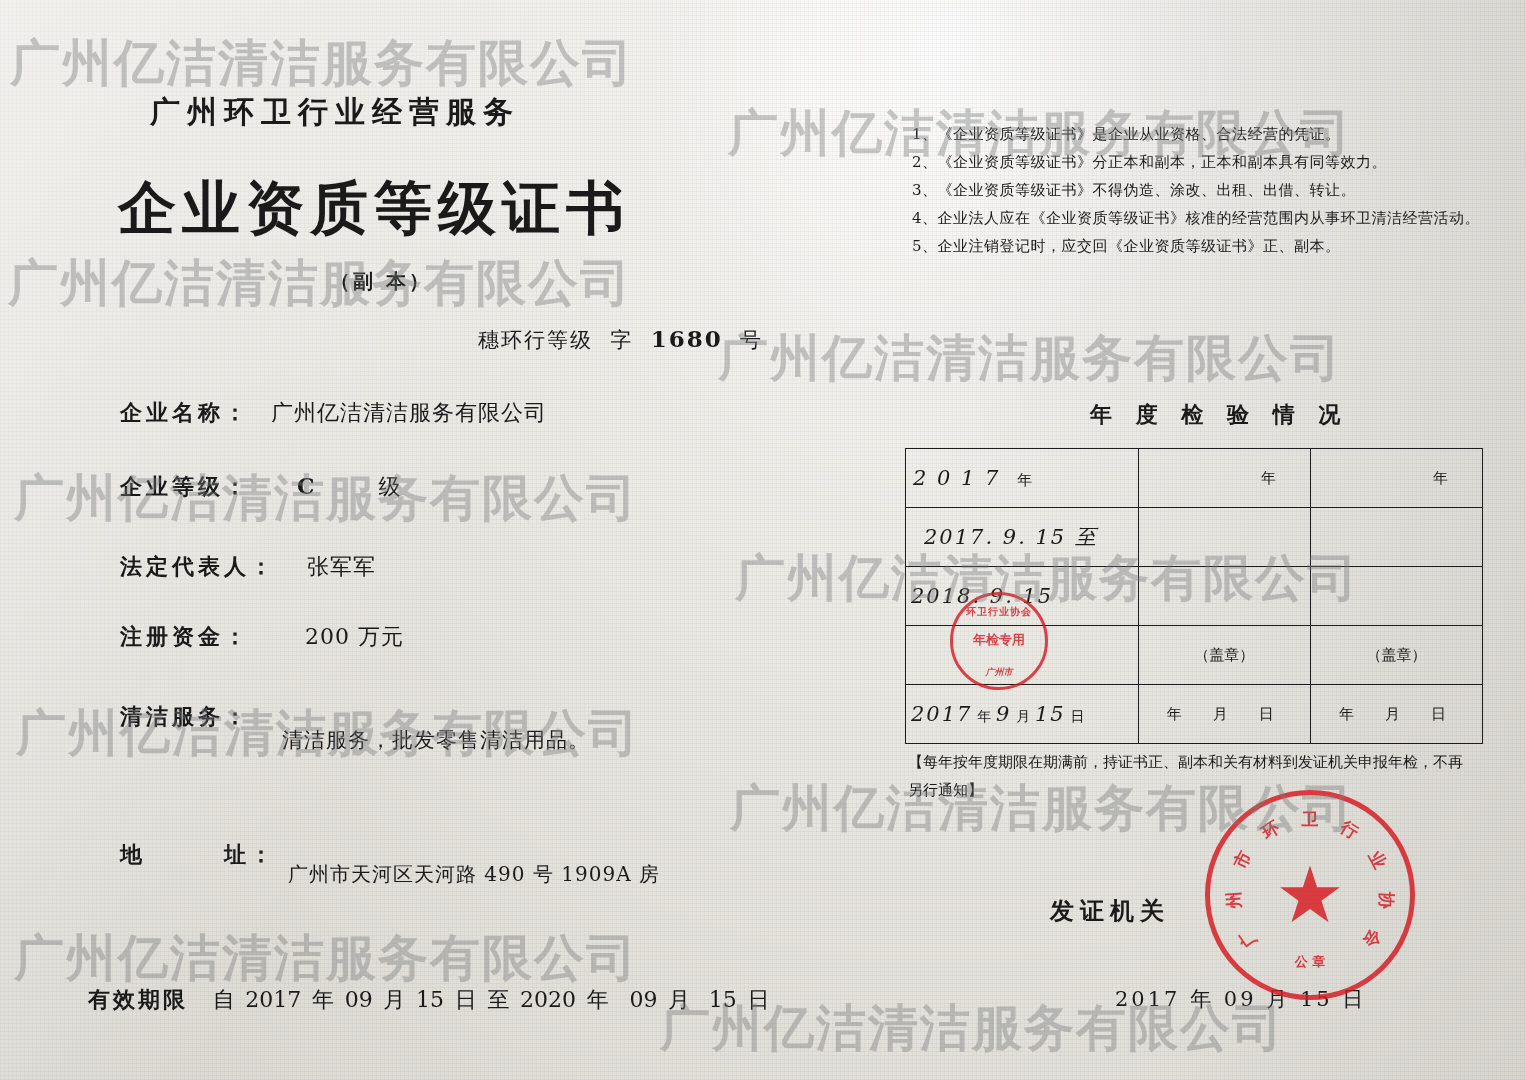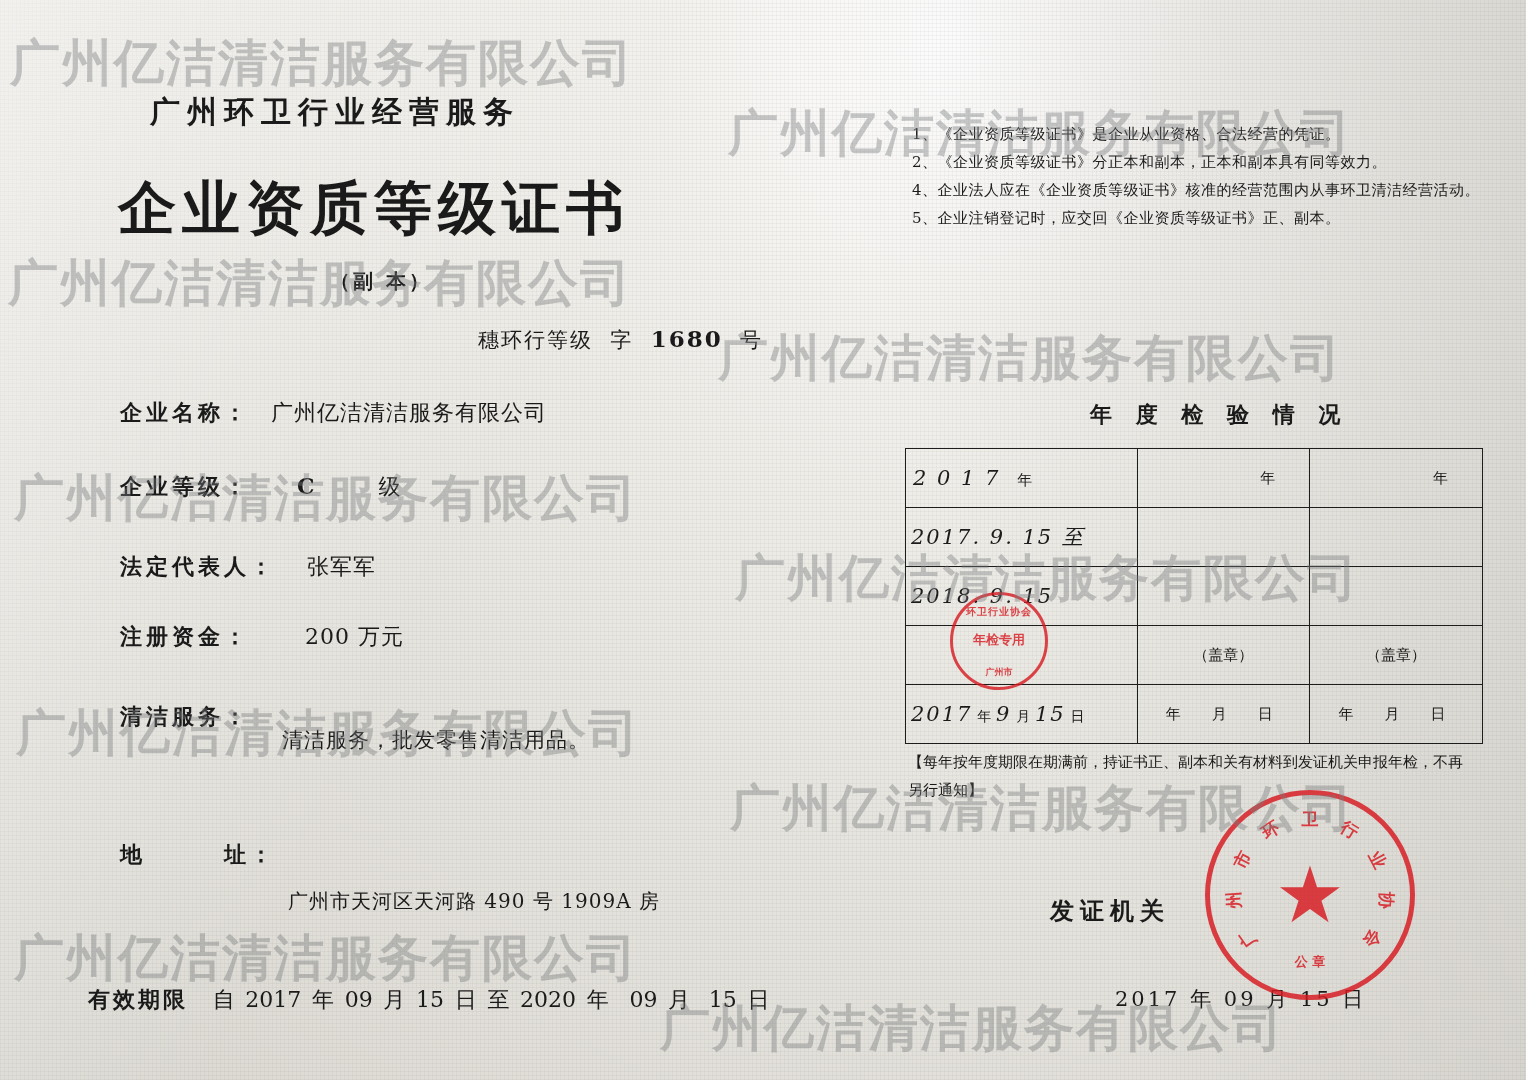--- a/index.html
+++ b/index.html
@@ -68,21 +68,21 @@
   .field .lbl{font-weight:700;letter-spacing:4px;}
   .field .val{font-weight:400;letter-spacing:1px;}
 
   .f-name{left:120px;top:398px;}
   .f-level{left:120px;top:472px;}
   .f-legal{left:120px;top:552px;}
   .f-capital{left:120px;top:622px;}
   .f-scope{left:120px;top:702px;}
   .f-scope-val{left:282px;top:726px;font-size:21px;}
   .f-addr{left:120px;top:840px;}
-  .f-addr-val{left:288px;top:888px;font-size:20px;}
+  .f-addr-val{left:288px;top:861px;font-size:20px;}
 
   .f-valid{
     position:absolute;left:88px;top:985px;font-size:22px;
     font-family:"DejaVu Serif","Liberation Serif",serif;font-weight:700;letter-spacing:3px;
   }
   .f-valid .v{font-weight:400;letter-spacing:0px;}
 
   
   .notes{
     position:absolute;left:912px;top:120px;width:600px;
@@ -165,21 +165,21 @@
   
   .seal-small{
     position:absolute;left:950px;top:592px;width:92px;height:92px;
     border:3px solid #d71920;border-radius:50%;
     color:#d71920;opacity:0.8;z-index:4;
     font-size:10px;font-weight:700;text-align:center;
     font-family:"DejaVu Serif","Liberation Serif",serif;
   }
   .seal-small .s1{position:absolute;top:10px;left:0;right:0;letter-spacing:1px;}
   .seal-small .s2{position:absolute;top:36px;left:0;right:0;font-size:13px;}
-  .seal-small .s3{position:absolute;bottom:8px;left:0;right:0;font-size:9px;}
+  .seal-small .s3{position:absolute;bottom:8px;left:0;right:0;font-size:9px;font-style:italic;}
 </style>
 </head>
 <body>
 
 <div id="page">
 
   <div id="content">
 
     <div class="left-col">
 
@@ -246,39 +246,40 @@
         <span class="v" style="margin-left:8px">15</span>
         <span class="v">日</span>
       </div>
     </div>
 
     <div class="right-col"></div>
 
     <div class="notes">
       <span class="n">1、《企业资质等级证书》是企业从业资格、合法经营的凭证。</span>
       <span class="n">2、《企业资质等级证书》分正本和副本，正本和副本具有同等效力。</span>
+      <span class="n">3、《企业资质等级证书》不得伪造、涂改、出租、出借、转让。</span>
       <span class="n">4、企业法人应在《企业资质等级证书》核准的经营范围内从事环卫清洁经营活动。</span>
       <span class="n">5、企业注销登记时，应交回《企业资质等级证书》正、副本。</span>
     </div>
 
     <div class="insp-title">年 度 检 验 情 况</div>
 
     <table class="insp">
       <tbody>
           <tr>
         <td class="c1">
           <span class="hand yr">2 0 1 7</span>
           <span style="font-size:15px;margin-left:12px">年</span>
         </td>
         <td class="c2" style="text-align:right;padding-right:34px">年</td>
         <td class="c3" style="text-align:right;padding-right:34px">年</td>
       </tr>
       <tr>
         <td class="c1">
-          <span class="hand" style="padding-left:4px">2017. 9. 15 至</span>
+          <span class="hand" style="padding-left:17px">2017. 9. 15 至</span>
         </td>
         <td class="c2"></td>
         <td class="c3"></td>
       </tr>
       <tr>
         <td class="c1">
           <span class="hand" style="padding-left:4px">2018. 9. 15</span>
         </td>
         <td class="c2"></td>
         <td class="c3"></td>

